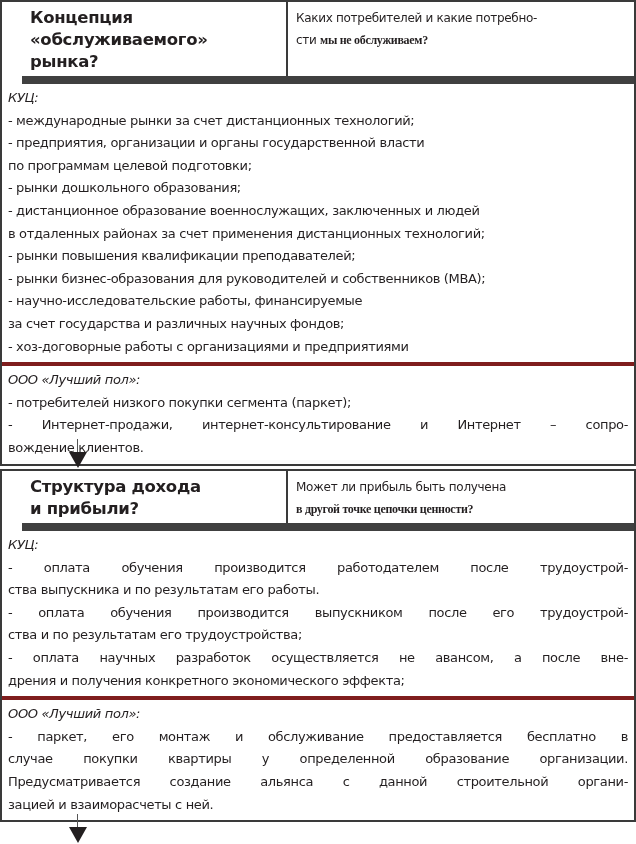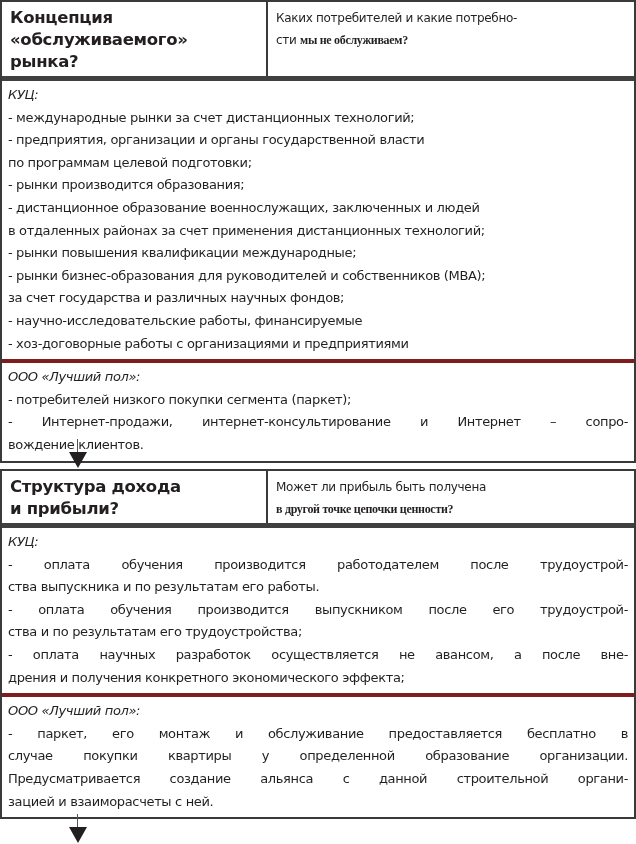--- a/index.html
+++ b/index.html
@@ -1,19 +1,19 @@
 <!DOCTYPE html>
 <html><head>
   <meta charset="utf-8">
   <style>
     html, body { margin: 0; padding: 0; background: #ffffff; }
     body { width: 636px; height: 844px; position: relative; overflow: hidden;
       font-family: "DejaVu Sans", "Liberation Sans", sans-serif; color: #231f20; }
     .box { position: absolute; left: 0; width: 632px; border: 2px solid #3a3a3a; background: #fff; }
-    .hdr { display: flex; border-bottom: 5px solid #404040; }
+    .hdr { display: flex; border-bottom: 8px solid #404040; margin-left: 20px; }
     .hdr .q { width: 266px; padding: 5px 8px 3px 8px; font-weight: bold; font-size: 16.5px; line-height: 22px; border-right: 2px solid #3a3a3a; box-sizing: border-box; letter-spacing: -0.3px; }
     .hdr .a { flex: 1; padding: 5px 8px 3px 8px; font-size: 12px; line-height: 22px; letter-spacing: -0.3px; }
     .hdr .a b { font-weight: bold; font-family: Liberation Serif, serif; }
     .sec { padding: 3px 6px 4px 6px; font-size: 13px; line-height: 22.6px; letter-spacing: -0.35px; }
     .sec + .sec { border-top: 4px solid #7f1d1d; }
     .sec .lbl { font-style: italic; display: block; }
     .sec .ln { display: block; white-space: nowrap; }
     .sec .just { display: block; text-align: justify; text-align-last: justify; white-space: normal; }
     .arrow { position: absolute; left: 69px; width: 18px; }
     .arrow .stem { position: absolute; left: 8px; top: 0; width: 1px; background: #555; }
@@ -32,27 +32,27 @@
     <div class="a">
       <span style="display:block">Каких потребителей и какие потребно-</span>
       <span>сти </span><b>мы не обслуживаем?</b>
     </div>
   </div>
   <div class="sec">
     <span class="lbl">КУЦ:</span>
     <span class="ln">- международные рынки за счет дистанционных технологий;</span>
     <span class="ln">- предприятия, организации и органы государственной власти</span>
     <span class="ln">по программам целевой подготовки;</span>
-    <span class="ln">- рынки производится образования;</span>
+    <span class="ln">- рынки дошкольного образования;</span>
     <span class="ln">- дистанционное образование военнослужащих, заключенных и людей</span>
     <span class="ln">в отдаленных районах за счет применения дистанционных технологий;</span>
-    <span class="ln">- рынки повышения квалификации международные;</span>
+    <span class="ln">- рынки повышения квалификации преподавателей;</span>
     <span class="ln">- рынки бизнес-образования для руководителей и собственников (MBA);</span>
+    <span class="ln">- научно-исследовательские работы, финансируемые</span>
     <span class="ln">за счет государства и различных научных фондов;</span>
-    <span class="ln">- научно-исследовательские работы, финансируемые</span>
     <span class="ln">- хоз-договорные работы с организациями и предприятиями</span>
   </div>
   <div class="sec">
     <span class="lbl">ООО «Лучший пол»:</span>
     <span class="ln">- потребителей низкого покупки сегмента (паркет);</span>
     <span class="just">- Интернет-продажи, интернет-консультирование и Интернет – сопро-</span>
     <span class="ln">вождение клиентов.</span>
   </div>
 </div>
 

